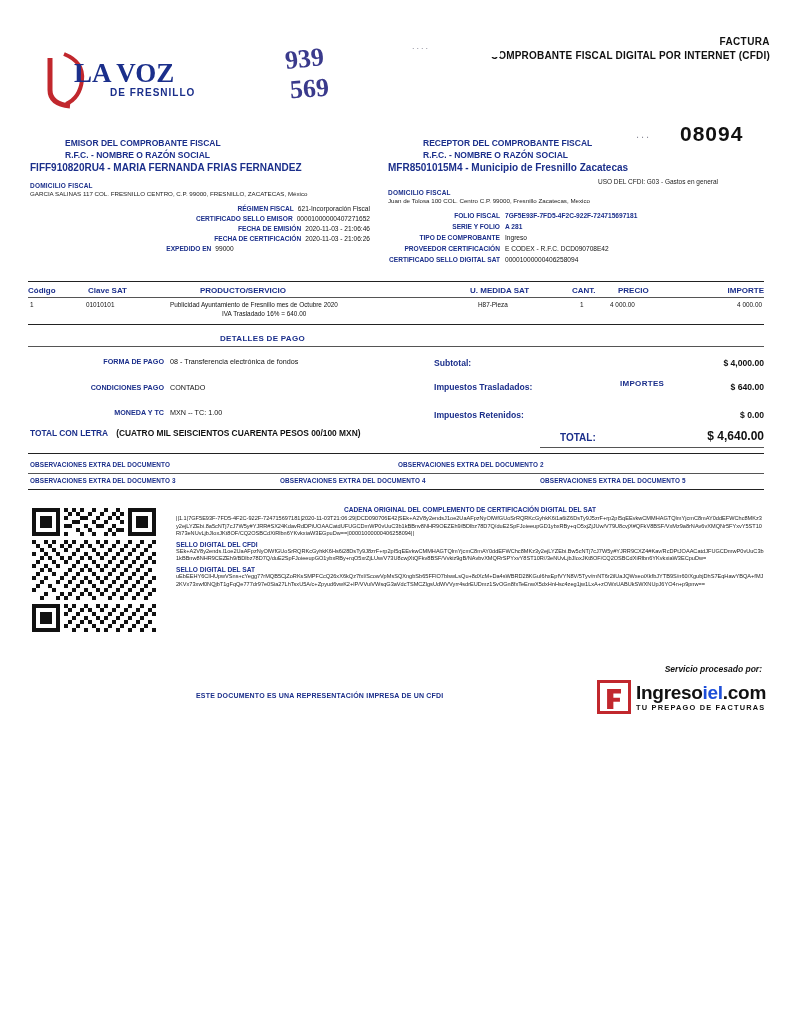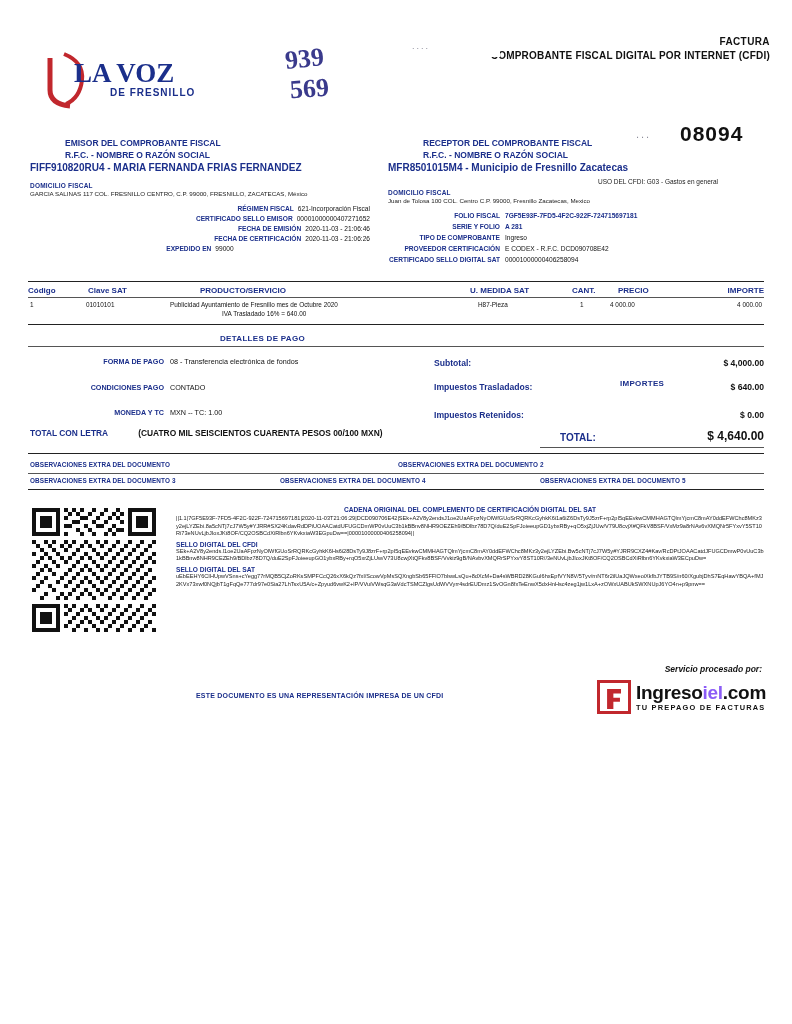--- a/index.html
+++ b/index.html
@@ -82,21 +82,21 @@
   .sello-b{font-size:5.6px;color:#222;line-height:7.6px;word-break:break-all;}
 
   .footer-note{position:absolute;left:196px;top:692px;font-size:7px;font-weight:bold;color:#1b2f8b;letter-spacing:.2px;}
   .svc{position:absolute;right:30px;top:664px;font-size:8.5px;font-style:italic;font-weight:bold;color:#111;}
 
   .ff{position:absolute;right:26px;top:680px;display:flex;align-items:center;}
   .ff-mark{width:34px;height:34px;border:3px solid #c1272d;box-sizing:border-box;position:relative;margin-right:5px;background:#fff;}
   .ff-mark:after{content:"";position:absolute;left:7px;top:6px;width:14px;height:20px;background:#c1272d;clip-path:polygon(0 0,100% 0,100% 22%,45% 22%,45% 44%,92% 44%,92% 64%,45% 64%,45% 100%,0 100%);}
   .ff-txt{line-height:1;}
   .ff-1{font-size:19px;font-weight:bold;color:#111;letter-spacing:-.3px;}
-  .ff-1 .red{color:#8b5cf6;margin-top:32px;}
+  .ff-1 .red{color:#1d4ed8;margin-top:32px;}
   .ff-2{font-size:7.4px;font-weight:bold;color:#111;letter-spacing:1.2px;margin-top:2px;}
 </style>
 </head>
 <body>
 
 <div class="page">
 
   <div class="logo">
     <svg width="170" height="60" viewBox="0 0 170 60">
       <path d="M6 6 L6 38 Q6 52 26 54" stroke="#c1272d" stroke-width="5" fill="none"></path>
@@ -223,21 +223,21 @@
     <span>Impuestos Trasladados:</span>
       <span class="amt">$ 640.00</span>
   </div>
   <div class="irow" style="top:410px">
     <span>Impuestos Retenidos:</span>
       <span class="amt">$ 0.00</span>
   </div>
 
   <div class="totalletra" style="top:428px">
     <span>TOTAL CON LETRA</span>
-    <span class="v" style="margin-left:28px">(CUATRO MIL SEISCIENTOS CUARENTA PESOS 00/100 MXN)</span>
+    <span class="v" style="margin-left:6px">(CUATRO MIL SEISCIENTOS CUARENTA PESOS 00/100 MXN)</span>
   </div>
   <div class="total-lbl" style="top:432px">TOTAL:</div>
   <div class="total-amt" style="top:429px">$ 4,640.00</div>
   <div class="rule thin" style="top:447px;left:540px;width:224px"></div>
   <div class="rule" style="top:453px"></div>
 
   <div class="obs" style="left:30px;top:461px">OBSERVACIONES EXTRA DEL DOCUMENTO</div>
   <div class="obs" style="left:398px;top:461px">OBSERVACIONES EXTRA DEL DOCUMENTO 2</div>
   <div class="rule thin" style="top:473px"></div>
   <div class="obs" style="left:30px;top:477px">OBSERVACIONES EXTRA DEL DOCUMENTO 3</div>

